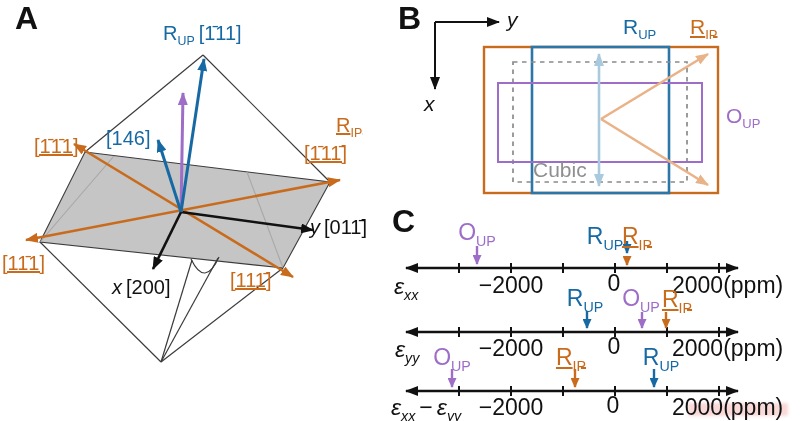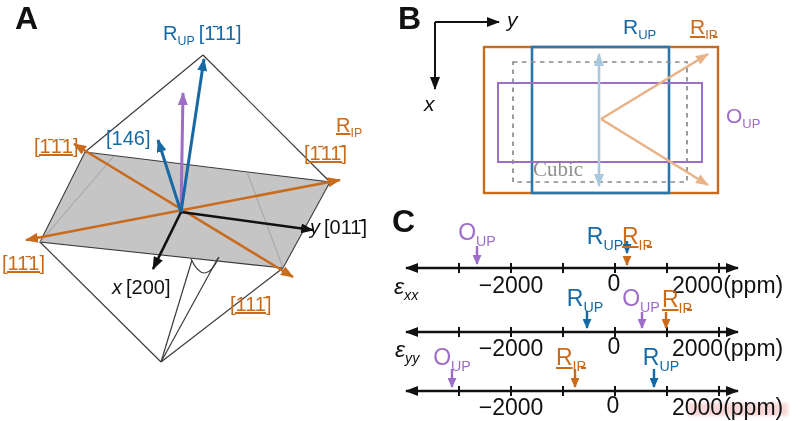--- a/index.html
+++ b/index.html
@@ -10,21 +10,21 @@
   .letter{font-size:32px;font-weight:700;color:#111;}
   .fA{font-size:20px;}
   .fB{font-size:21px;}
   .fC{font-size:23px;}
   .fT{font-size:23px;}
   sub{font-size:0.62em;line-height:0;}
   .it{font-style:italic;}
   .blue{color:#1769a4;}
   .orange{color:#c96b1c;text-decoration:underline;}
   .purple{color:#9d6dc8;}
-  .gray{color:#8f8f8f;font-family:Liberation Serif, serif;}
+  .gray{color:#8f8f8f;}
   .black{color:#111;}
   .cx{transform:translateX(-50%);}
   .ml4{margin-left:4px;} .ml6{margin-left:6px;}
   #wm{position:absolute;left:688px;top:403px;width:100px;height:13px;
       background:rgba(233,120,115,0.28);filter:blur(1.5px);border-radius:2px;}
 </style>
 </head>
 <body>
 
 <div id="fig">
@@ -140,21 +140,21 @@
   <div class="lbl fA blue" style="left:163px;top:23px"><span>R</span><sub>UP</sub><span class="ml4">[1̄11]</span></div>
 
 
   <div class="lbl fA blue" style="left:106px;top:128px">[146]</div>
 
   <div class="lbl fA orange" style="left:336px;top:115px"><span>R</span><sub>IP</sub></div>
   <div class="lbl fA orange" style="left:304px;top:143px">[1̄11̄]</div>
 
   <div class="lbl fA orange" style="left:34px;top:136px">[1̄1̄1]</div>
   <div class="lbl fA orange" style="left:2px;top:253px">[11̄1]</div>
-  <div class="lbl fA orange" style="left:230px;top:294px">[111̄]</div>
+  <div class="lbl fA orange" style="left:230px;top:270px">[111̄]</div>
 
   <div class="lbl fA black" style="left:112px;top:277px"><span class="it">x</span><span class="ml4">[200]</span></div>
   <div class="lbl fA black" style="left:310px;top:217px"><span class="it">y</span><span class="ml4">[011̄]</span></div>
 
   <div class="lbl letter" style="left:398px;top:2px">B</div>
   <div class="lbl fB it black" style="left:507px;top:9px">y</div>
   <div class="lbl fB it black" style="left:424px;top:93px">x</div>
   <div class="lbl fB blue" style="left:623px;top:16px"><span>R</span><sub>UP</sub></div>
   <div class="lbl fB orange" style="left:690px;top:16px"><span>R</span><sub>IP</sub></div>
   <div class="lbl fB purple" style="left:726px;top:105px"><span>O</span><sub>UP</sub></div>
@@ -180,14 +180,15 @@
   <div class="lbl fT black" style="left:672px;top:337px">2000(ppm)</div>
   <div class="lbl fC black" style="left:395px;top:338px"><span class="it">ε</span><sub class="it">yy</sub></div>
 
   <div class="lbl fC purple cx" style="left:452px;top:346px"><span>O</span><sub>UP</sub></div>
   <div class="lbl fC orange cx" style="left:571px;top:346px"><span>R</span><sub>IP</sub></div>
   <div class="lbl fC blue cx" style="left:661px;top:346px"><span>R</span><sub>UP</sub></div>
 
   <div class="lbl fT black cx" style="left:511px;top:396px">−2000</div>
   <div class="lbl fT black cx" style="left:613px;top:394px">0</div>
   <div class="lbl fT black" style="left:672px;top:396px">2000(ppm)</div>
+  <div class="lbl fC black" style="left:391px;top:396px"><span class="it">ε</span><sub class="it">xx</sub><span class="ml4">−</span><span class="it ml4">ε</span><sub class="it">yy</sub></div>
 
 </div>
 
 </body></html>

